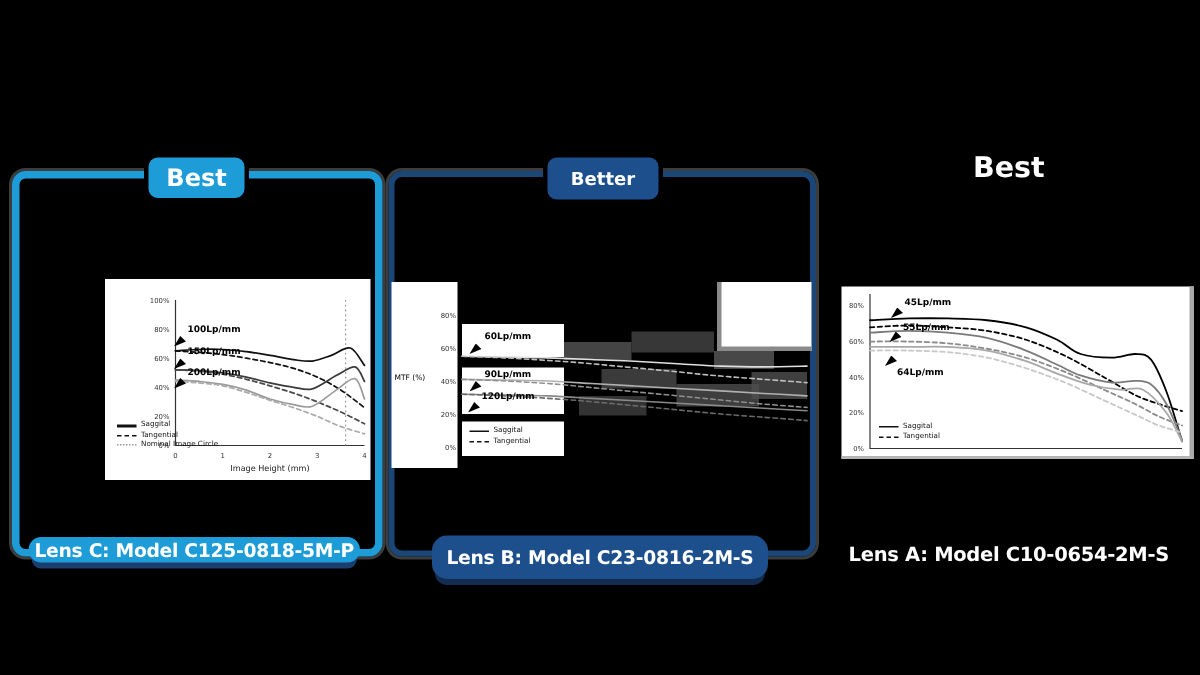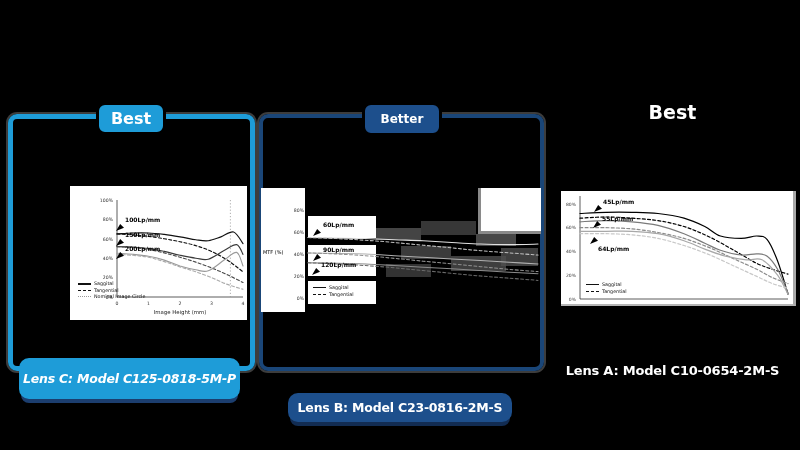--- a/index.html
+++ b/index.html
@@ -10,22 +10,22 @@
   .frame-best{left:8px;top:114px;width:247px;height:257px;border:5px solid #1E9CD8;}
   .frame-better{left:259px;top:114px;width:285px;height:257px;border:4px solid #1A4678;}
   .badge{position:absolute;box-sizing:border-box;display:flex;align-items:center;justify-content:center;
          color:#fff;font-weight:bold;border-radius:9px;z-index:5;}
   .badge-best{left:96px;top:102px;width:70px;height:33px;background:#1E9CD8;border:3px solid #000;font-size:16px;}
   .badge-better{left:362px;top:102px;width:80px;height:34px;background:#1D4F8C;border:3px solid #000;font-size:12px;}
   .title-good{position:absolute;left:545px;top:101px;width:255px;text-align:center;color:#fff;
               font-weight:bold;font-size:19px;z-index:5;}
   .lens-badge{position:absolute;display:flex;align-items:center;justify-content:center;color:#fff;
               font-weight:bold;font-size:12.5px;letter-spacing:-0.2px;border-radius:10px;z-index:6;white-space:nowrap;}
-  .lens-c{left:19px;top:358px;width:221px;height:41px;background:#1E9CD8;box-shadow:0 6px 0 -2px #1C3E6F;font-style:italic;}
-  .lens-b{left:288px;top:357px;width:224px;height:29px;background:#1D4F8C;box-shadow:0 6px 0 -2px #122C52;margin-top:36px;}
+  .lens-c{left:19px;top:358px;width:221px;height:17px;background:#1E9CD8;box-shadow:0 6px 0 -2px #1C3E6F;}
+  .lens-b{left:288px;top:357px;width:224px;height:29px;background:#1D4F8C;box-shadow:0 6px 0 -2px #122C52;}
   .lens-a{position:absolute;left:545px;top:363px;width:255px;text-align:center;color:#fff;
           font-weight:bold;font-size:13px;letter-spacing:-0.2px;white-space:nowrap;z-index:6;}
   .chart{position:absolute;z-index:2;}
   .chartC{left:70px;top:186px;width:177px;height:134px;background:#fff;}
   .chartB{left:261px;top:188px;width:279px;height:124px;background:transparent;}
   .chartA{left:561px;top:191px;width:232px;height:113px;background:#fff;
           border-right:3px solid #a8a8a8;border-bottom:2px solid #b5b5b5;}
   .chart svg{position:absolute;left:0;top:0;z-index:3;}
   .patch{position:absolute;background:#fff;z-index:1;}
   .patch-tr{border-left:3px solid #8a8a8a;border-bottom:3px solid #8a8a8a;}

